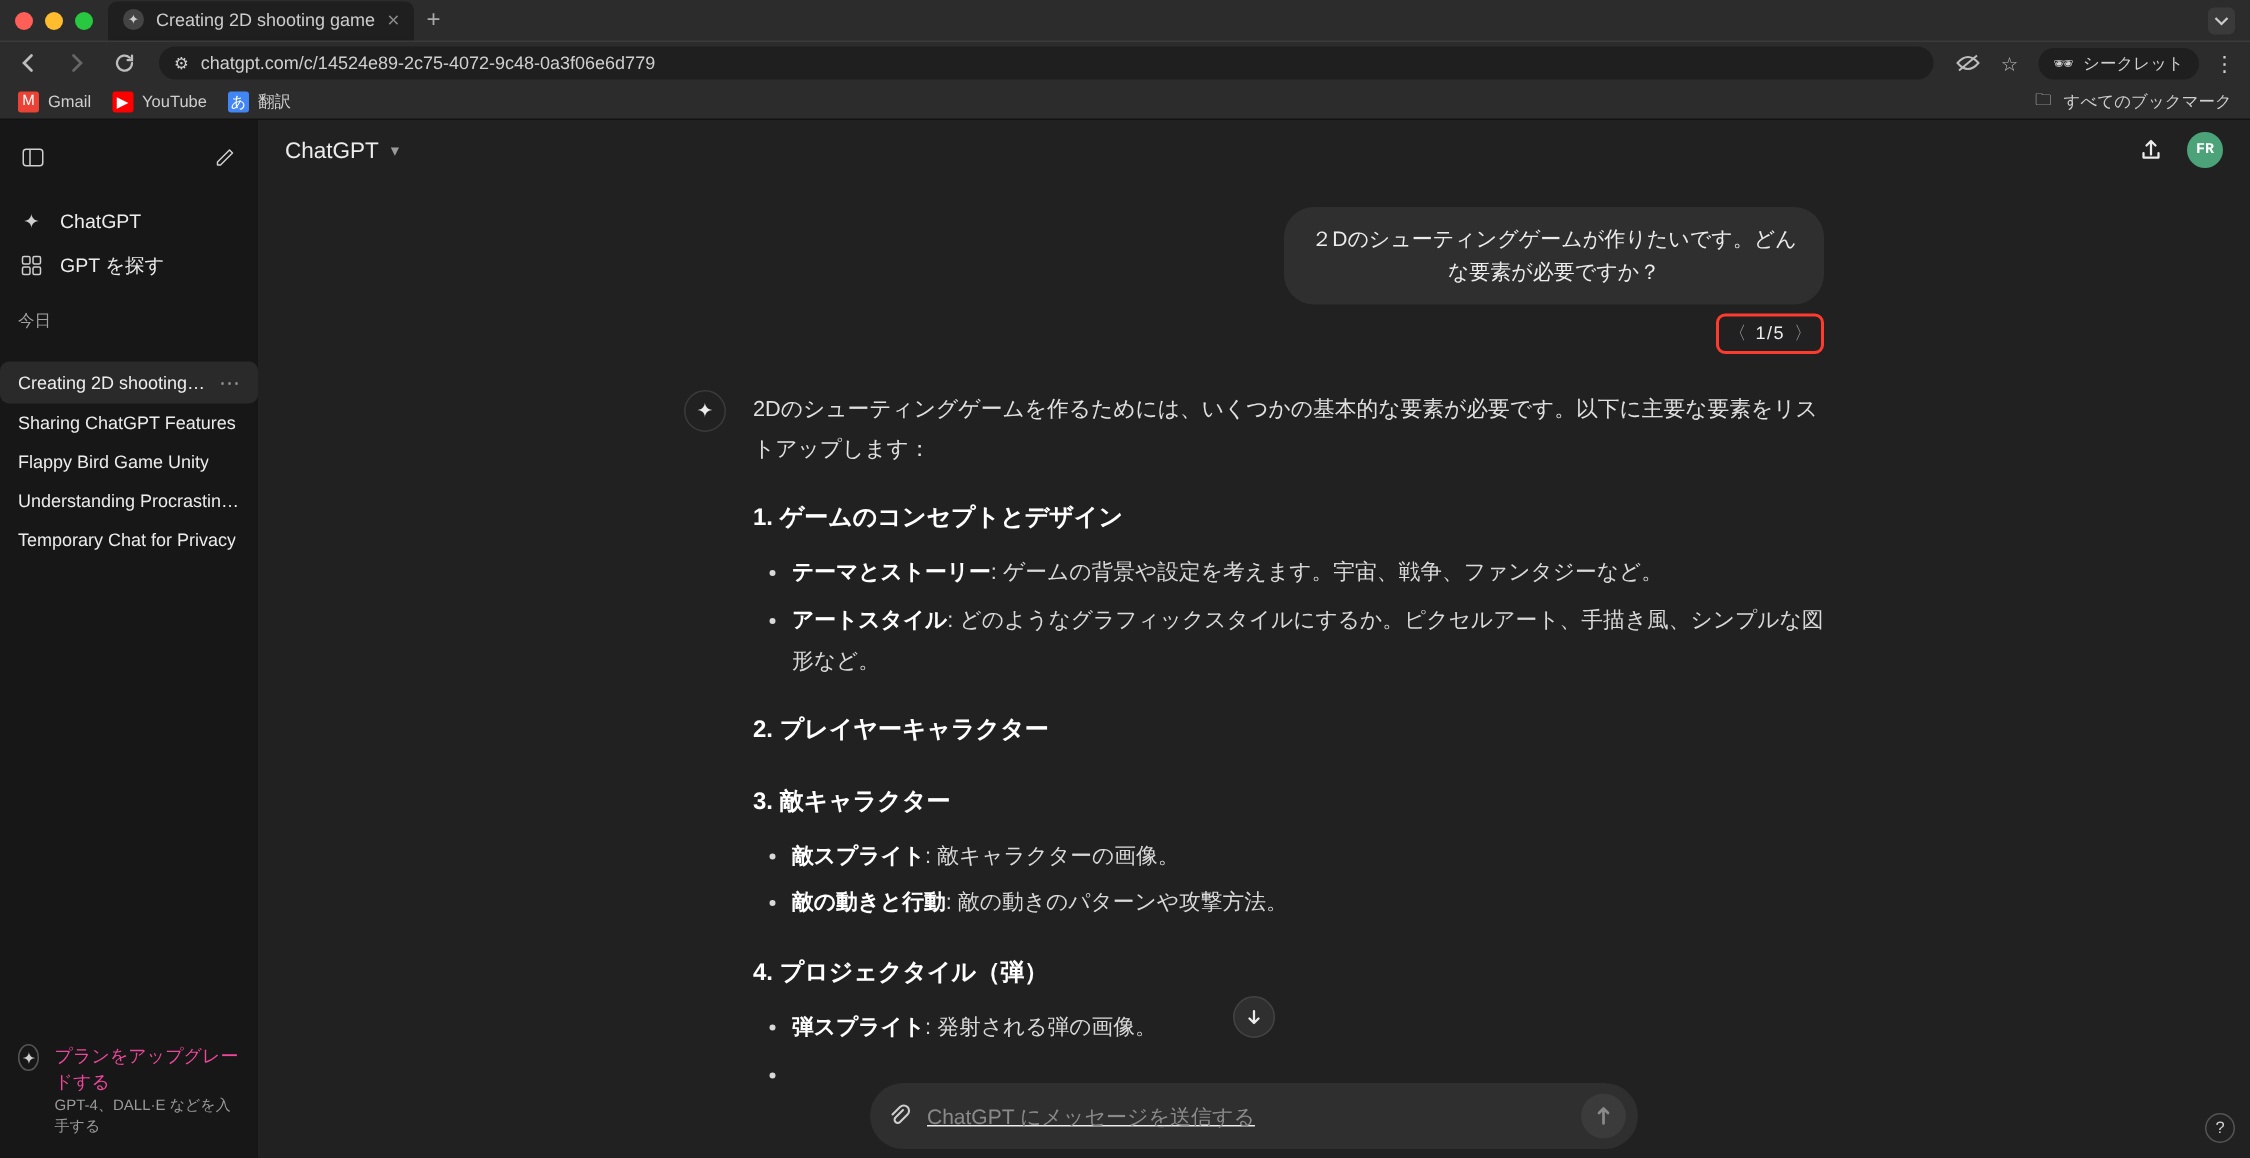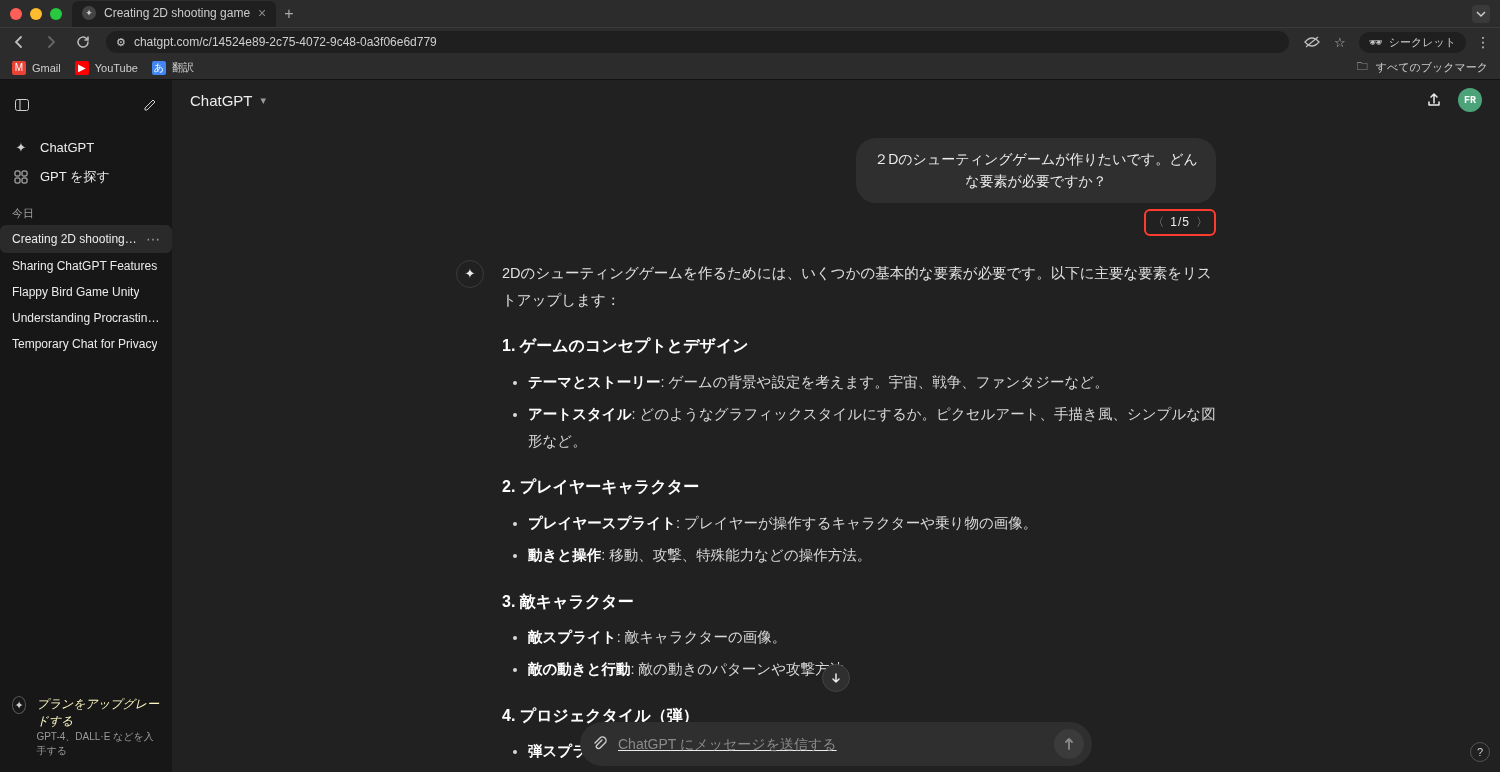--- a/index.html
+++ b/index.html
@@ -88,37 +88,37 @@
   padding: 0 12px;
   height: 30px;
 }
 .ib { width:20px;height:20px;display:flex;align-items:center;justify-content:center;color:#cfcfcf;}
 .navlist { margin-top:12px; display:flex; flex-direction:column;}
 .nav-item {
   display:flex; align-items:center; gap:10px;
   padding:6px 12px; font-size:13px; color:#ececec;
 }
 .nav-item .nicon { width:18px;height:18px;display:flex;align-items:center;justify-content:center;color:#cfcfcf;}
-.section-label { font-size:11px; color:#a0a0a0; padding: 14px 12px 4px; }
+.section-label { font-size:11px; color:#a0a0a0; padding: 14px 12px 20px; }
 .hist-item {
   display:flex; align-items:center; padding:6px 12px;
   font-size:12px; color:#ececec; border-radius:6px;
   white-space:nowrap; overflow:hidden; text-overflow:ellipsis;
 }
 .hist-item.active { background:#2a2a2a; }
 .hist-item .dots { margin-left:auto; color:#9a9a9a; font-size:14px; padding-left:6px;}
 .upgrade {
   margin-top:auto; padding:10px 12px 14px;
   display:flex; gap:10px; align-items:flex-start;
 }
 .upgrade .spark {
   width:18px;height:18px;border:1px solid #555;border-radius:50%;
   display:flex;align-items:center;justify-content:center;color:#cfcfcf;font-size:11px;
 }
-.upgrade .ut { font-size:12px; color:#fef9c3;font-style:italic; }
+.upgrade .ut { font-size:12px; color:#ec4899; }
 .upgrade .us { font-size:10px; color:#9a9a9a; }
 
 .main { flex:1; display:flex; flex-direction:column; background:#212121; min-width:0;}
 .main-header {
   height:40px; display:flex; align-items:center; padding:0 18px; gap:8px;
 }
 .model-name { font-size:15px; color:#ececec; font-weight:500; }
 .chev { color:#9a9a9a; font-size:11px; }
 .main-header-right { margin-left:auto; display:flex; align-items:center; gap:16px; }
 .share-icn { color:#ececec; font-size:15px; }
@@ -372,24 +372,20 @@
           <div class="asst-avatar">✦</div>
           <div class="asst-body">
             <p class="intro">2Dのシューティングゲームを作るためには、いくつかの基本的な要素が必要です。以下に主要な要素をリストアップします：</p>
             <div id="sections">
                 <h3>1. ゲームのコンセプトとデザイン</h3>
                 <ul>
                   <li><b>テーマとストーリー</b><span>: ゲームの背景や設定を考えます。宇宙、戦争、ファンタジーなど。</span></li>
                   <li><b>アートスタイル</b><span>: どのようなグラフィックスタイルにするか。ピクセルアート、手描き風、シンプルな図形など。</span></li>
                 </ul>
                 <h3>2. プレイヤーキャラクター</h3>
-                <ul>
-                  <li><b>プレイヤースプライト</b><span>: プレイヤーが操作するキャラクターや乗り物の画像。</span></li>
-                  <li><b>動きと操作</b><span>: 移動、攻撃、特殊能力などの操作方法。</span></li>
-                </ul>
                 <h3>3. 敵キャラクター</h3>
                 <ul>
                   <li><b>敵スプライト</b><span>: 敵キャラクターの画像。</span></li>
                   <li><b>敵の動きと行動</b><span>: 敵の動きのパターンや攻撃方法。</span></li>
                 </ul>
                 <h3>4. プロジェクタイル（弾）</h3>
                 <ul>
                   <li><b>弾スプライト</b><span>: 発射される弾の画像。</span></li>
                   <li></li>
                 </ul>

